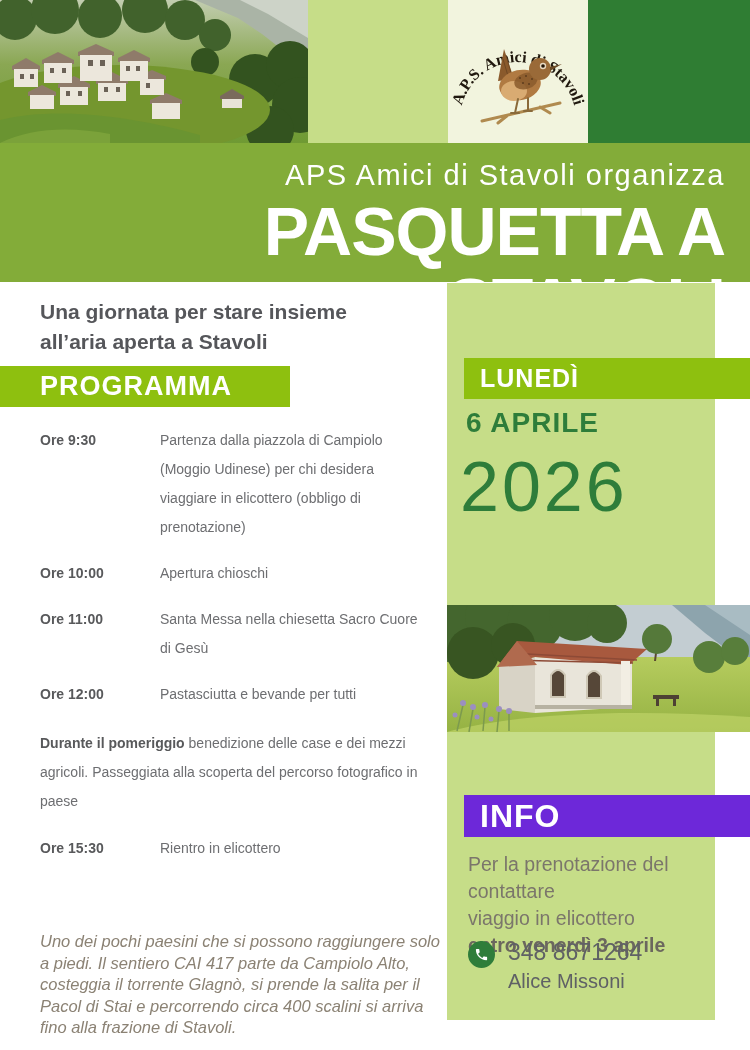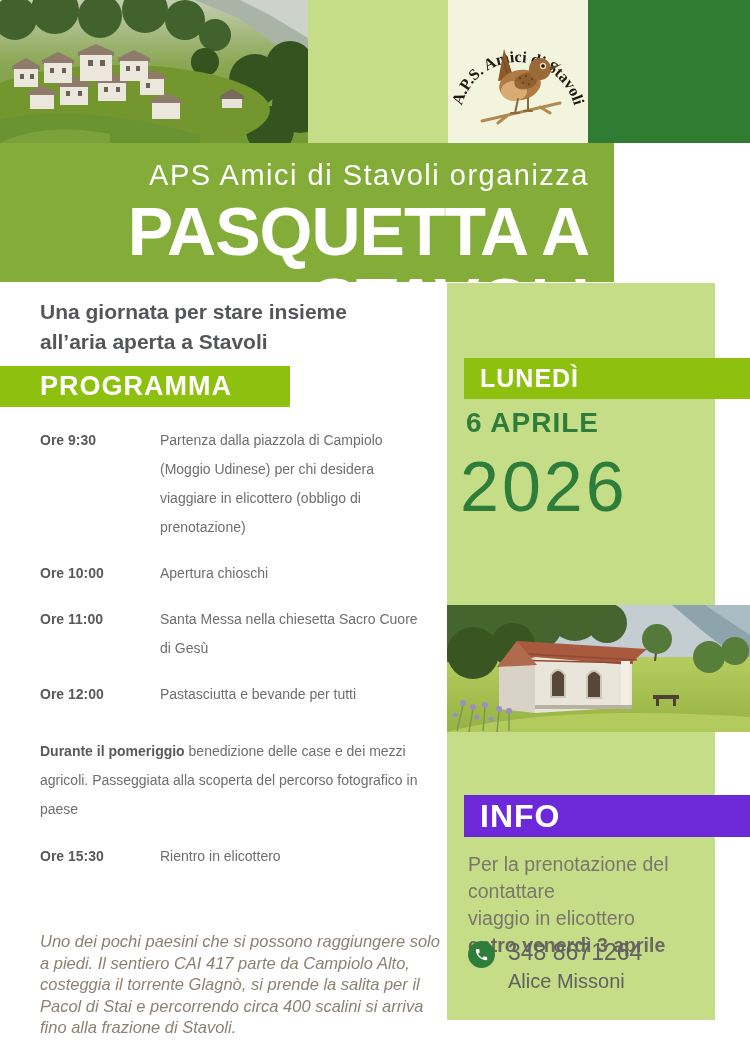--- a/index.html
+++ b/index.html
@@ -8,32 +8,32 @@
   .page { position:absolute; inset:0; background:#ffffff; }
 
   
   .top-strip { position:absolute; left:0; top:0; width:750px; height:143px; display:flex; }
   .village-photo { width:308px; height:143px; overflow:hidden; }
   .blk-light { width:140px; height:143px; background:#c6dd88; }
   .blk-cream { width:140px; height:143px; background:#f2f4de; display:flex; align-items:center; justify-content:center; }
   .blk-dark  { width:162px; height:143px; background:#2f7d33; }
 
   
-  .header-band { position:absolute; left:0; top:143px; width:614px; height:139px; background:#83ac39; color:#ffffff; text-align:right; padding-right:25px; }
+  .header-band { position:absolute; left:0; top:143px; width:750px; height:139px; background:#83ac39; color:#ffffff; text-align:right; padding-right:25px; }
   .organizer { font-size:29px; letter-spacing:1.5px; font-weight:400; margin-top:16px; }
   .main-title { font-size:68px; font-weight:700; letter-spacing:-1px; margin-top:4px; line-height:1.05; }
 
   
   .intro { position:absolute; left:40px; top:297px; color:#55565a; font-size:21px; font-weight:700; line-height:30px; }
   .programma-band { position:absolute; left:0; top:366px; width:290px; height:41px; background:#8ec00f; color:#ffffff; font-size:27px; font-weight:700; letter-spacing:1px; line-height:41px; padding-left:40px; }
   .program { position:absolute; left:40px; top:426px; width:400px; color:#6d6e71; font-size:14px; line-height:29px; }
   .prow { display:flex; margin-bottom:17px; }
   .ptime { width:120px; flex:0 0 120px; font-weight:700; color:#58595b; }
   .pdesc { width:272px; }
-  .afternoon { margin-top:28px; margin-bottom:18px; width:396px; }
+  .afternoon { margin-top:20px; margin-bottom:18px; width:396px; }
   .afternoon .b { font-weight:700; color:#58595b; }
   .footnote { position:absolute; left:40px; top:931px; width:404px; font-style:italic; font-size:16.5px; line-height:21.5px; color:#8b8274; }
 
   
   .side-panel { position:absolute; left:447px; top:283px; width:268px; height:737px; background:#c6dd88; }
   .lunedi-band { position:absolute; left:464px; top:358px; width:286px; height:41px; background:#8ec00f; color:#ffffff; font-size:25px; font-weight:700; letter-spacing:1px; line-height:41px; padding-left:16px; }
   .date-line { position:absolute; left:466px; top:407px; color:#2e7d3a; font-size:28px; font-weight:700; letter-spacing:1px; }
   .year-line { position:absolute; left:460px; top:447px; color:#2e7d3a; font-size:70px; font-weight:400; letter-spacing:3px; }
   .church-photo { position:absolute; left:447px; top:605px; width:303px; height:127px; overflow:hidden; }
   .info-band { position:absolute; left:464px; top:795px; width:286px; height:42px; background:#6d28d9; color:#ffffff; font-size:32px; font-weight:700; letter-spacing:1px; line-height:42px; padding-left:16px; }

